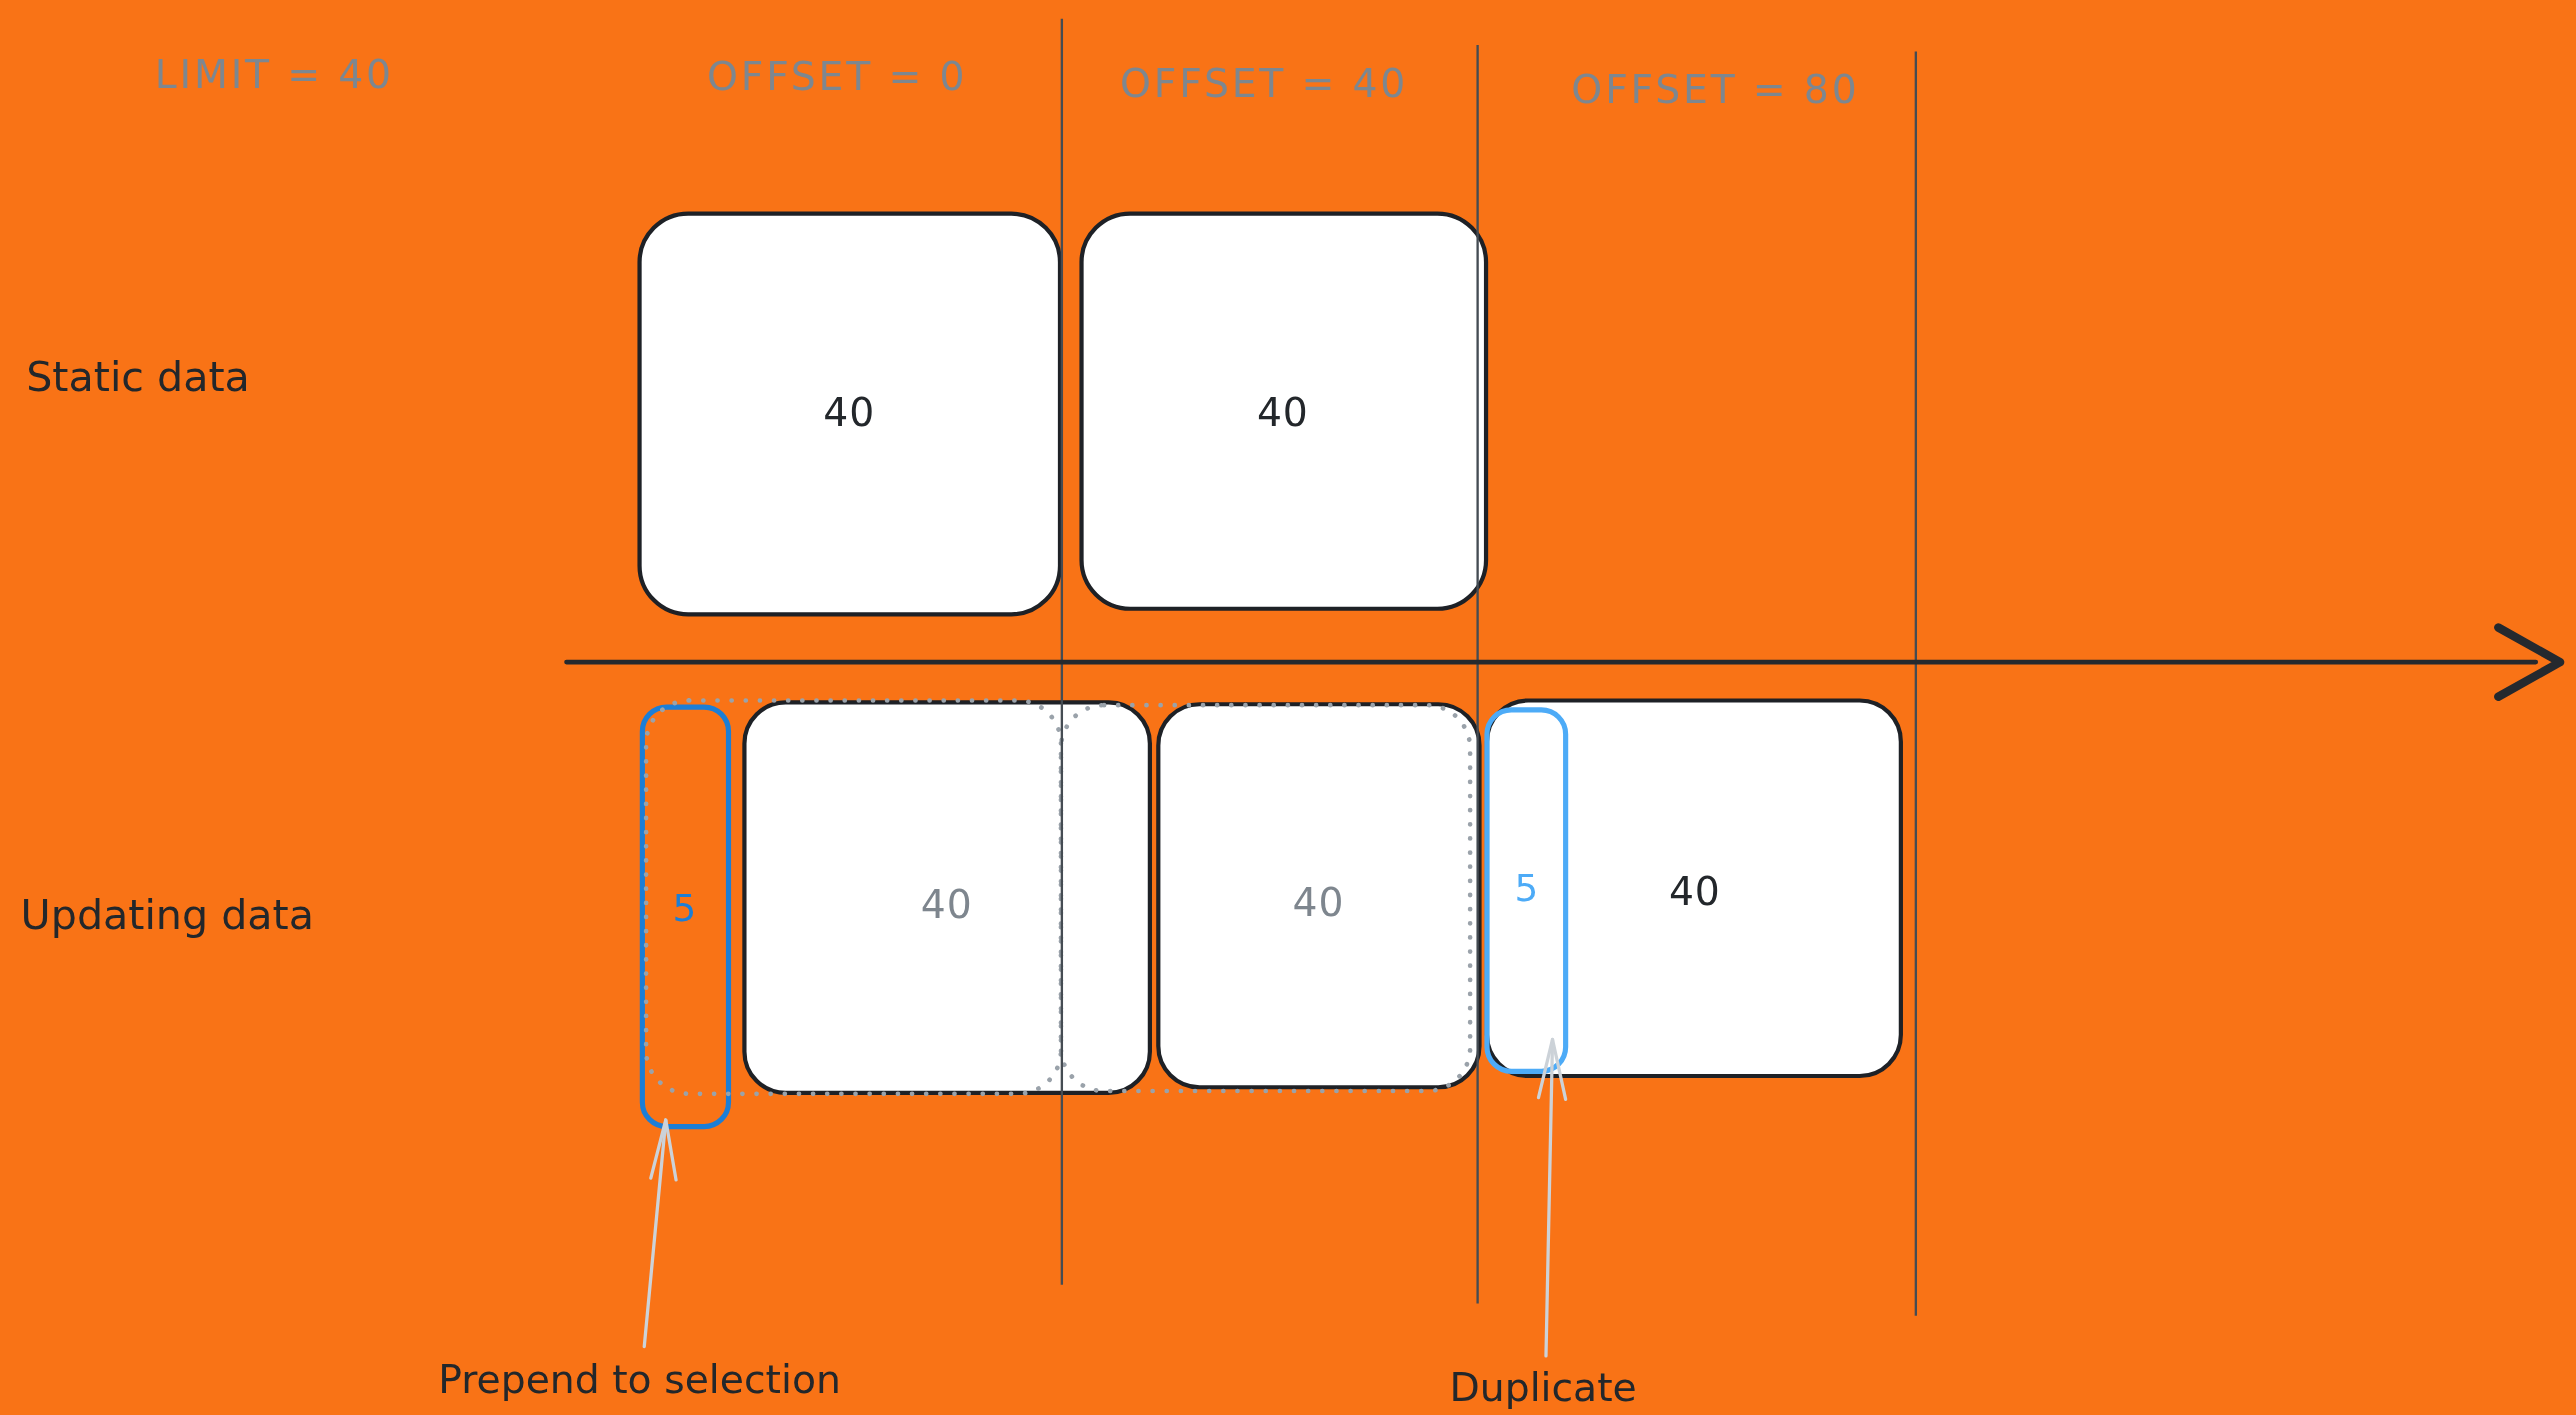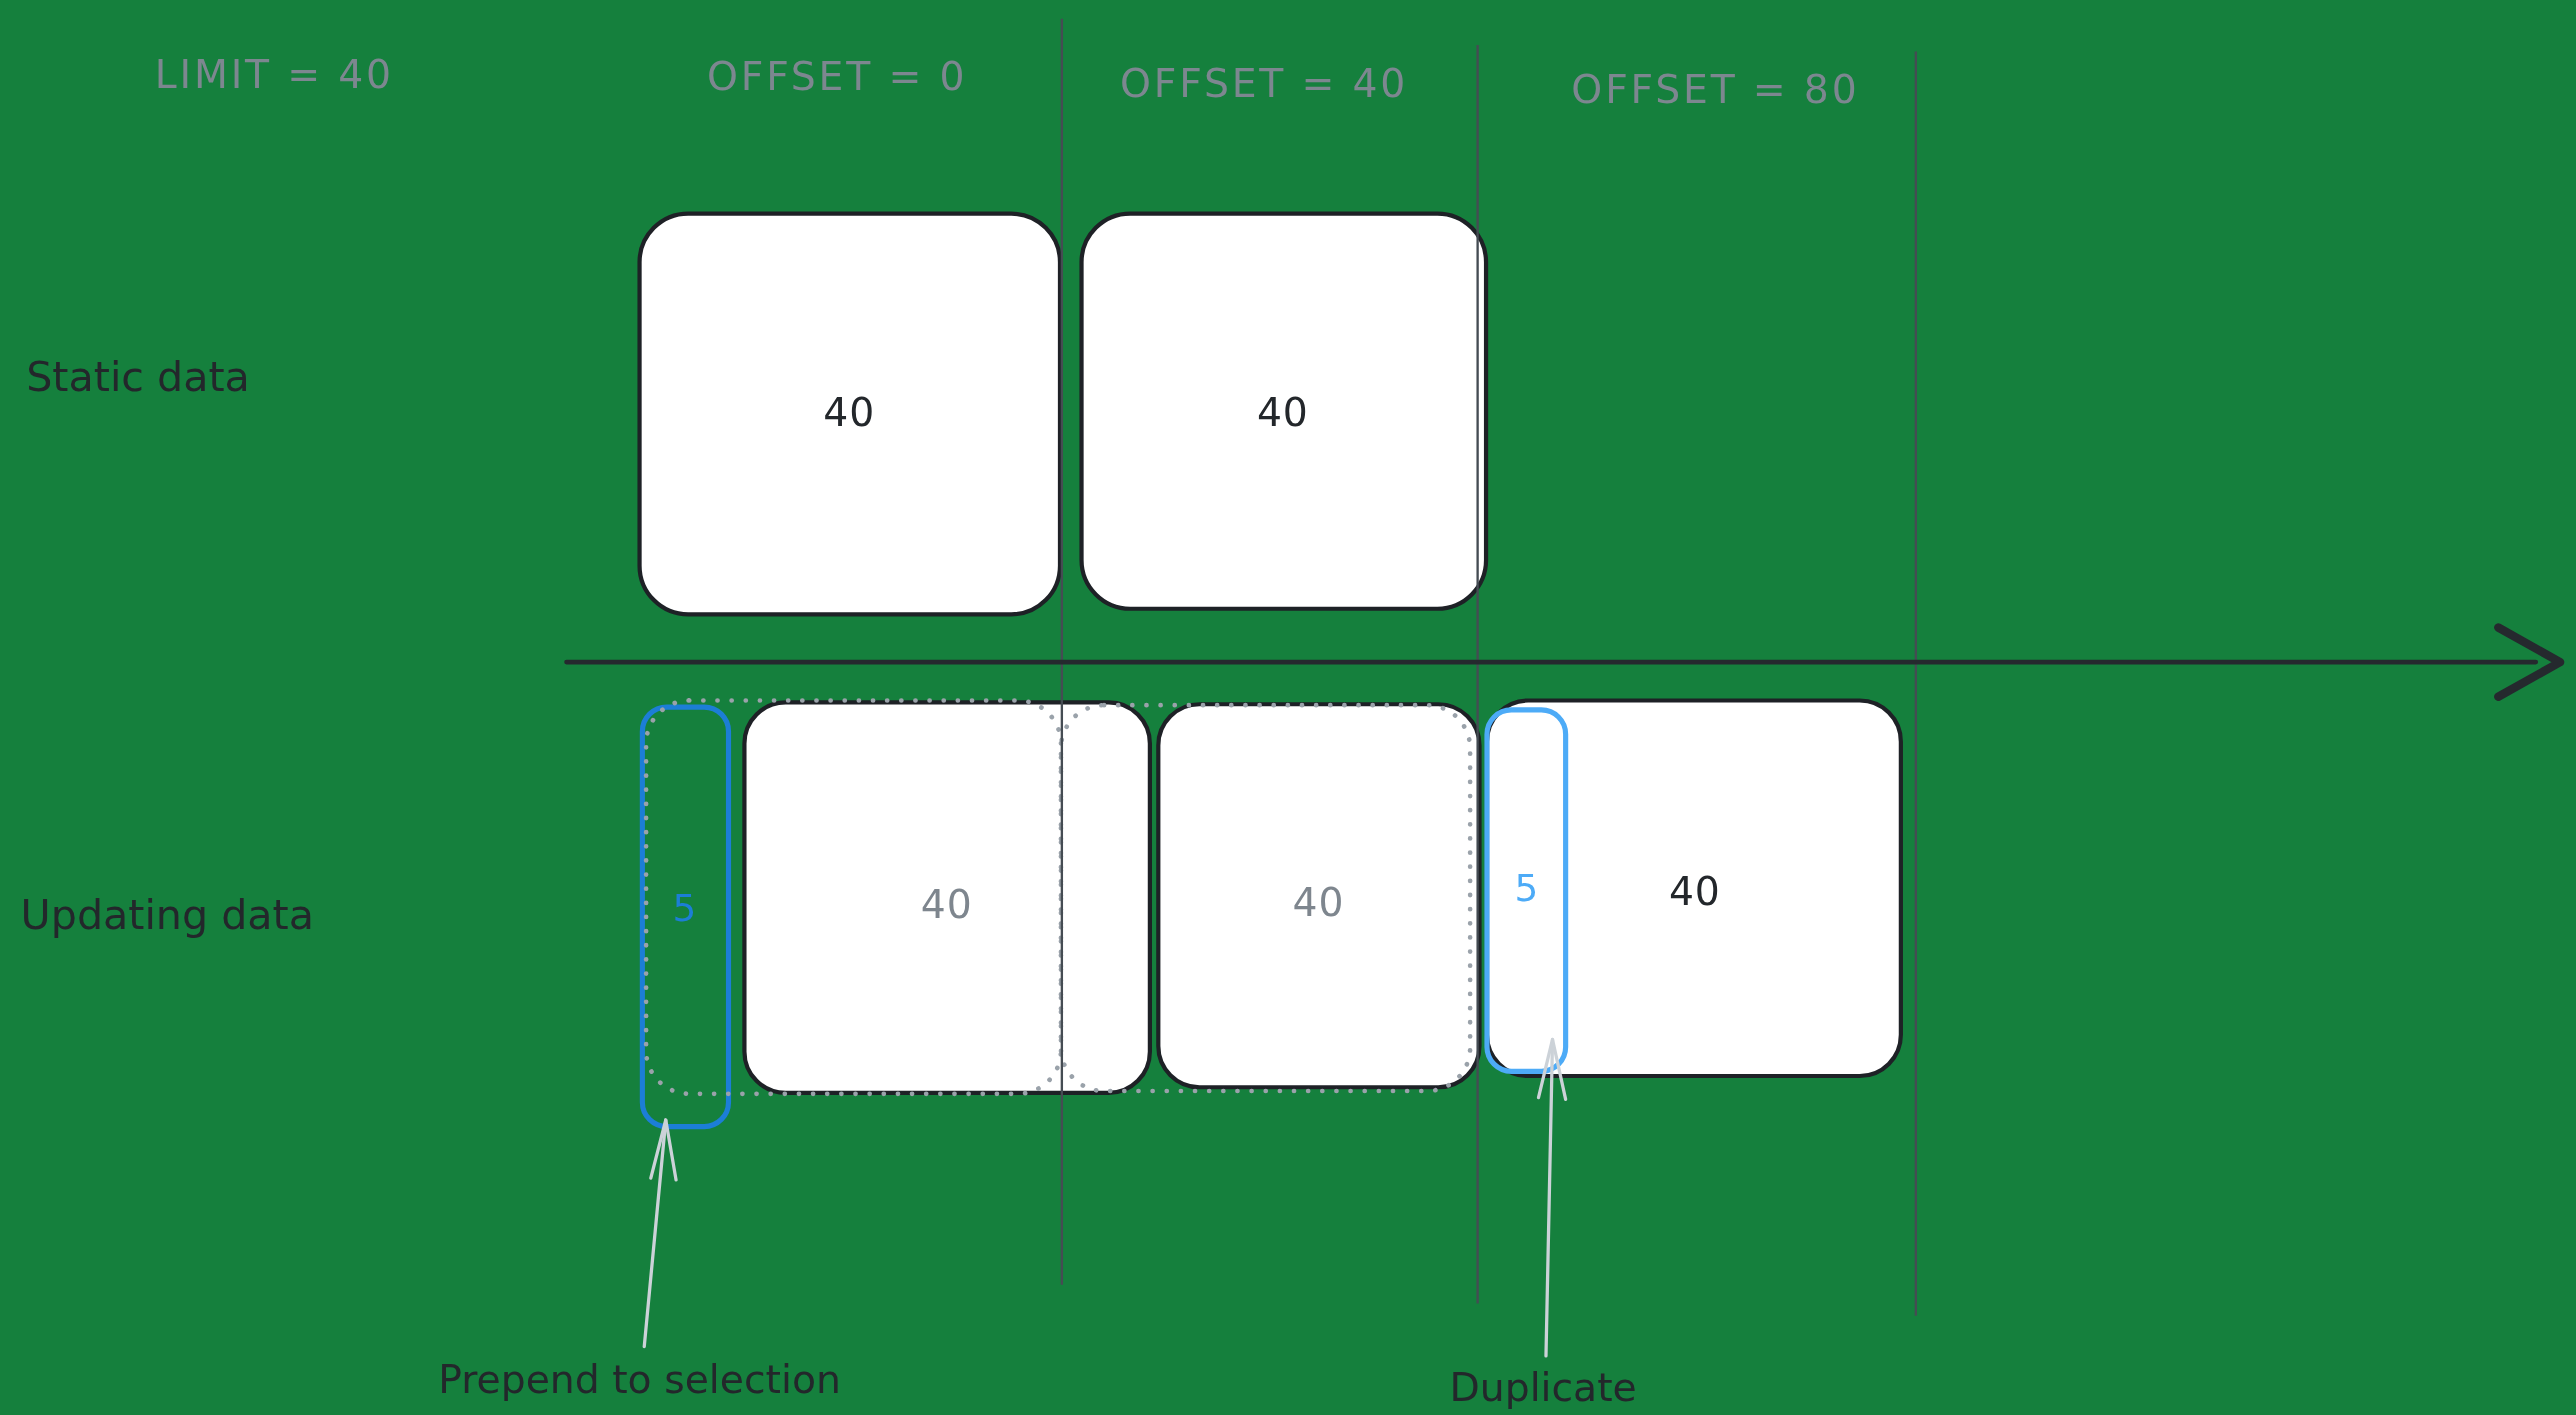--- a/index.html
+++ b/index.html
@@ -1,16 +1,16 @@
 <!DOCTYPE html>
 <html style="font-size:15px"><head>
 <meta charset="utf-8">
 <style>
   html,body{margin:0;padding:0;background:#ffffff;}
-  .stage{position:relative;width:2576px;height:1416px;background:#15803d;overflow:hidden;}
+  .stage{position:relative;width:2576px;height:1416px;background:#f97316;overflow:hidden;}
   svg{position:absolute;left:0;top:0;}
   svg text{font-family:"DejaVu Sans","Liberation Sans",sans-serif;}
 </style>
 </head>
 <body>
 
 <div class="stage">
   <svg id="diagram" xmlns="http://www.w3.org/2000/svg" width="2576" height="1416" viewBox="0 0 2751 1512">
       <rect x="683" y="228" width="449" height="428" rx="52" ry="52" fill="#ffffff" stroke="#1e2126" stroke-width="4.5"></rect>
       <rect x="1155" y="228" width="432" height="422" rx="52" ry="52" fill="#ffffff" stroke="#1e2126" stroke-width="4.5"></rect>

